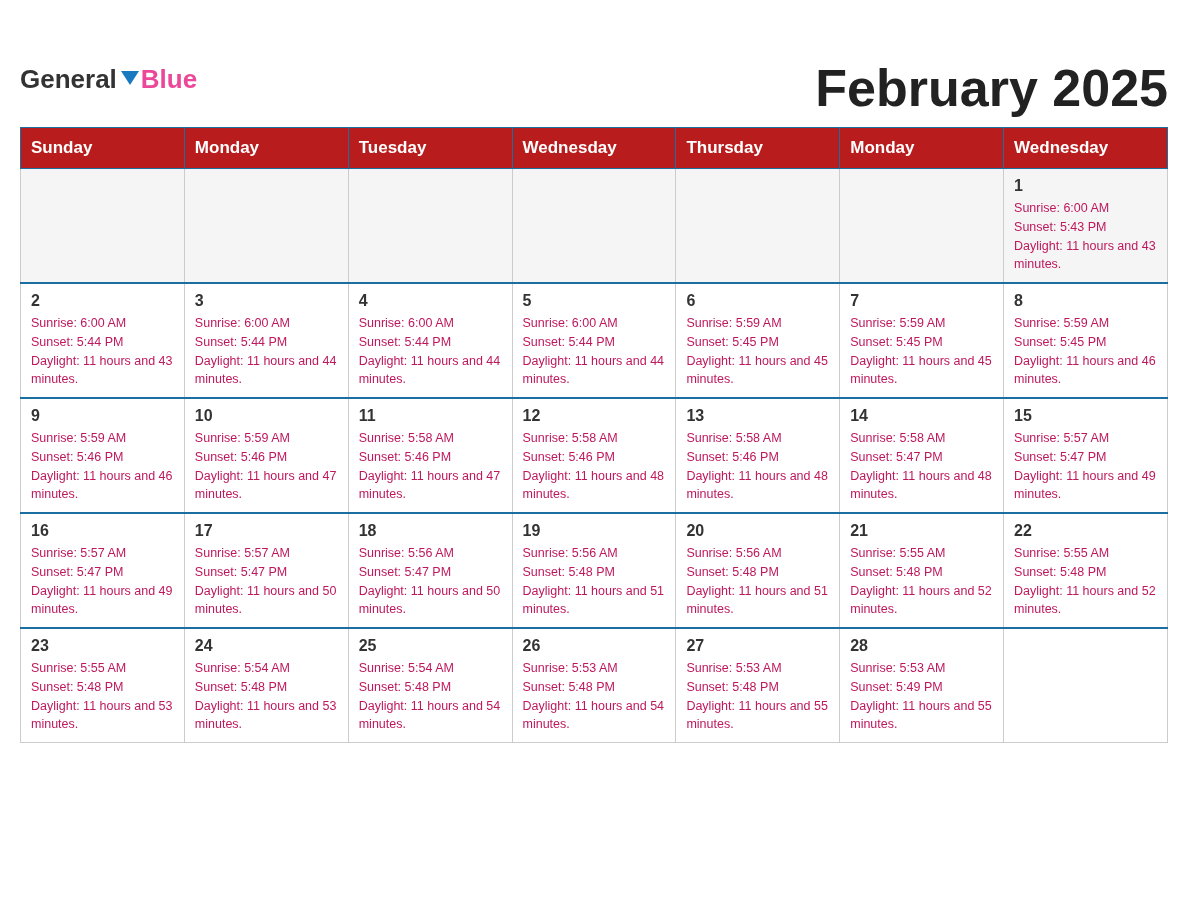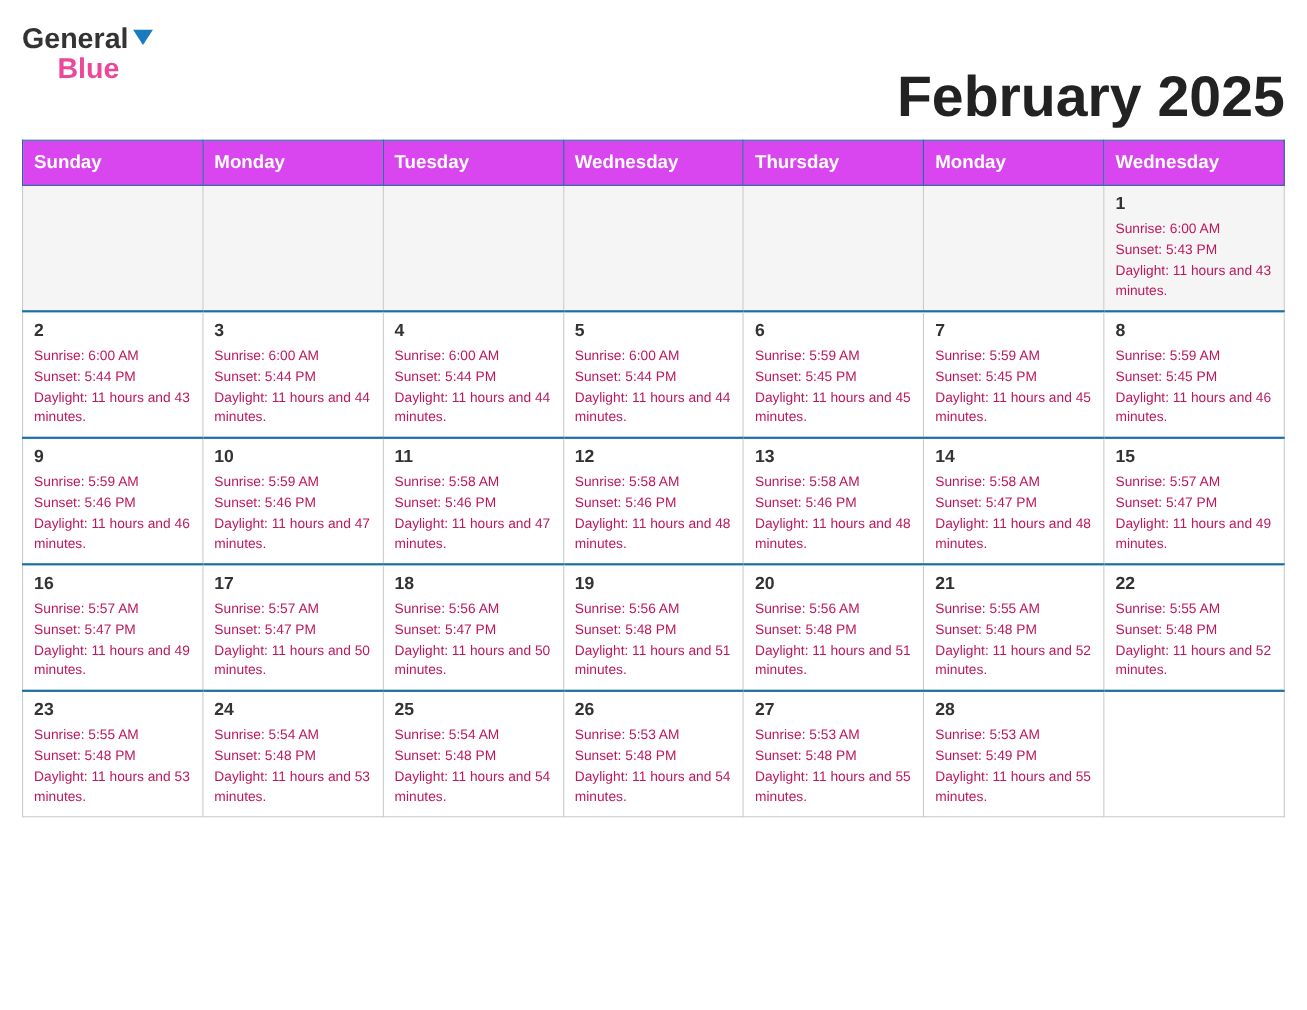--- a/index.html
+++ b/index.html
@@ -11,22 +11,23 @@
       min-height: 918px;
     }
     .header {
       display: flex;
       justify-content: space-between;
       align-items: flex-start;
       margin-bottom: 10px;
     }
     .logo {
       display: flex;
-      flex-direction: column;
-      align-items: center;
+      flex-direction: row;
+      align-items: flex-end;
+      margin-top: 44px;
     }
     .title-area {
       text-align: right;
     }
     .month-title {
       font-size: 52px;
       font-weight: bold;
       color: #222;
       line-height: 1.1;
       margin-top: 40px;
@@ -35,21 +36,21 @@
       font-size: 20px;
       color: #444;
       margin-top: 2px;
     }
     .calendar {
       width: 100%;
       border-collapse: collapse;
       margin-top: 10px;
     }
     .calendar th {
-      background: #d946ef;
+      background: #b91c1c;
       color: #fff;
       font-size: 17px;
       font-weight: bold;
       padding: 10px 10px;
       text-align: left;
       border: 1px solid #1a6fa0;
     }
     .calendar td {
       vertical-align: top;
       padding: 8px 10px;

